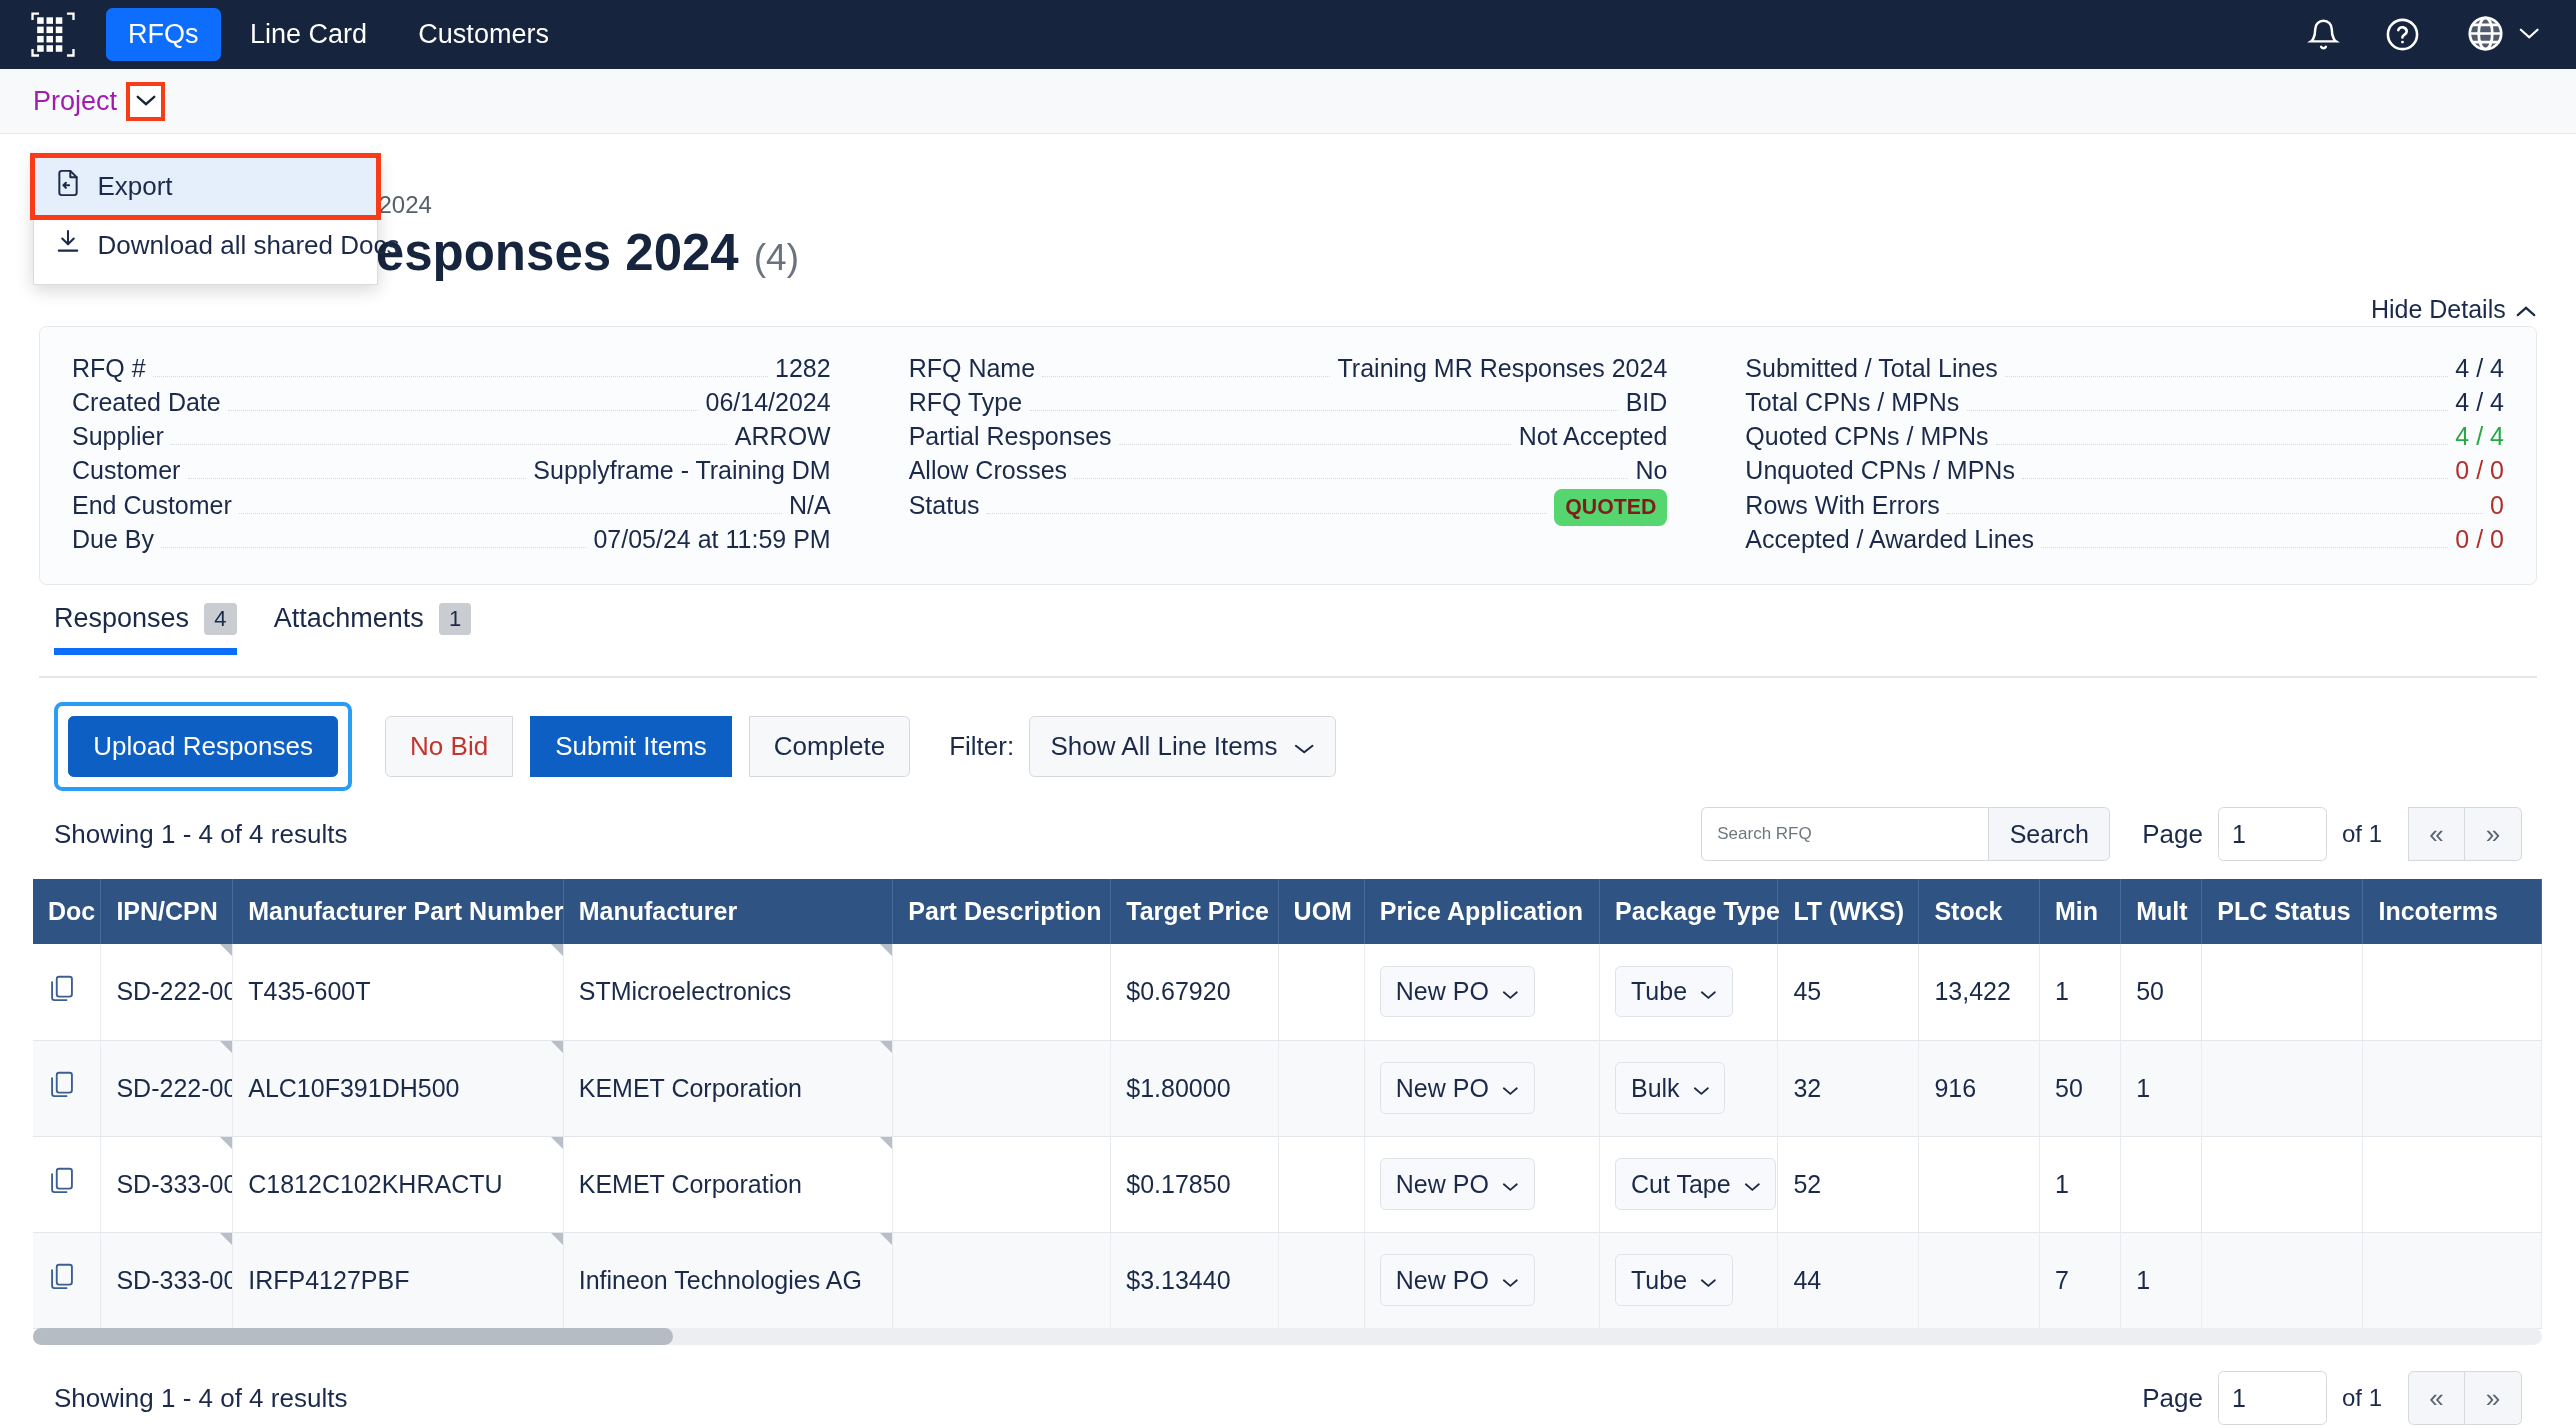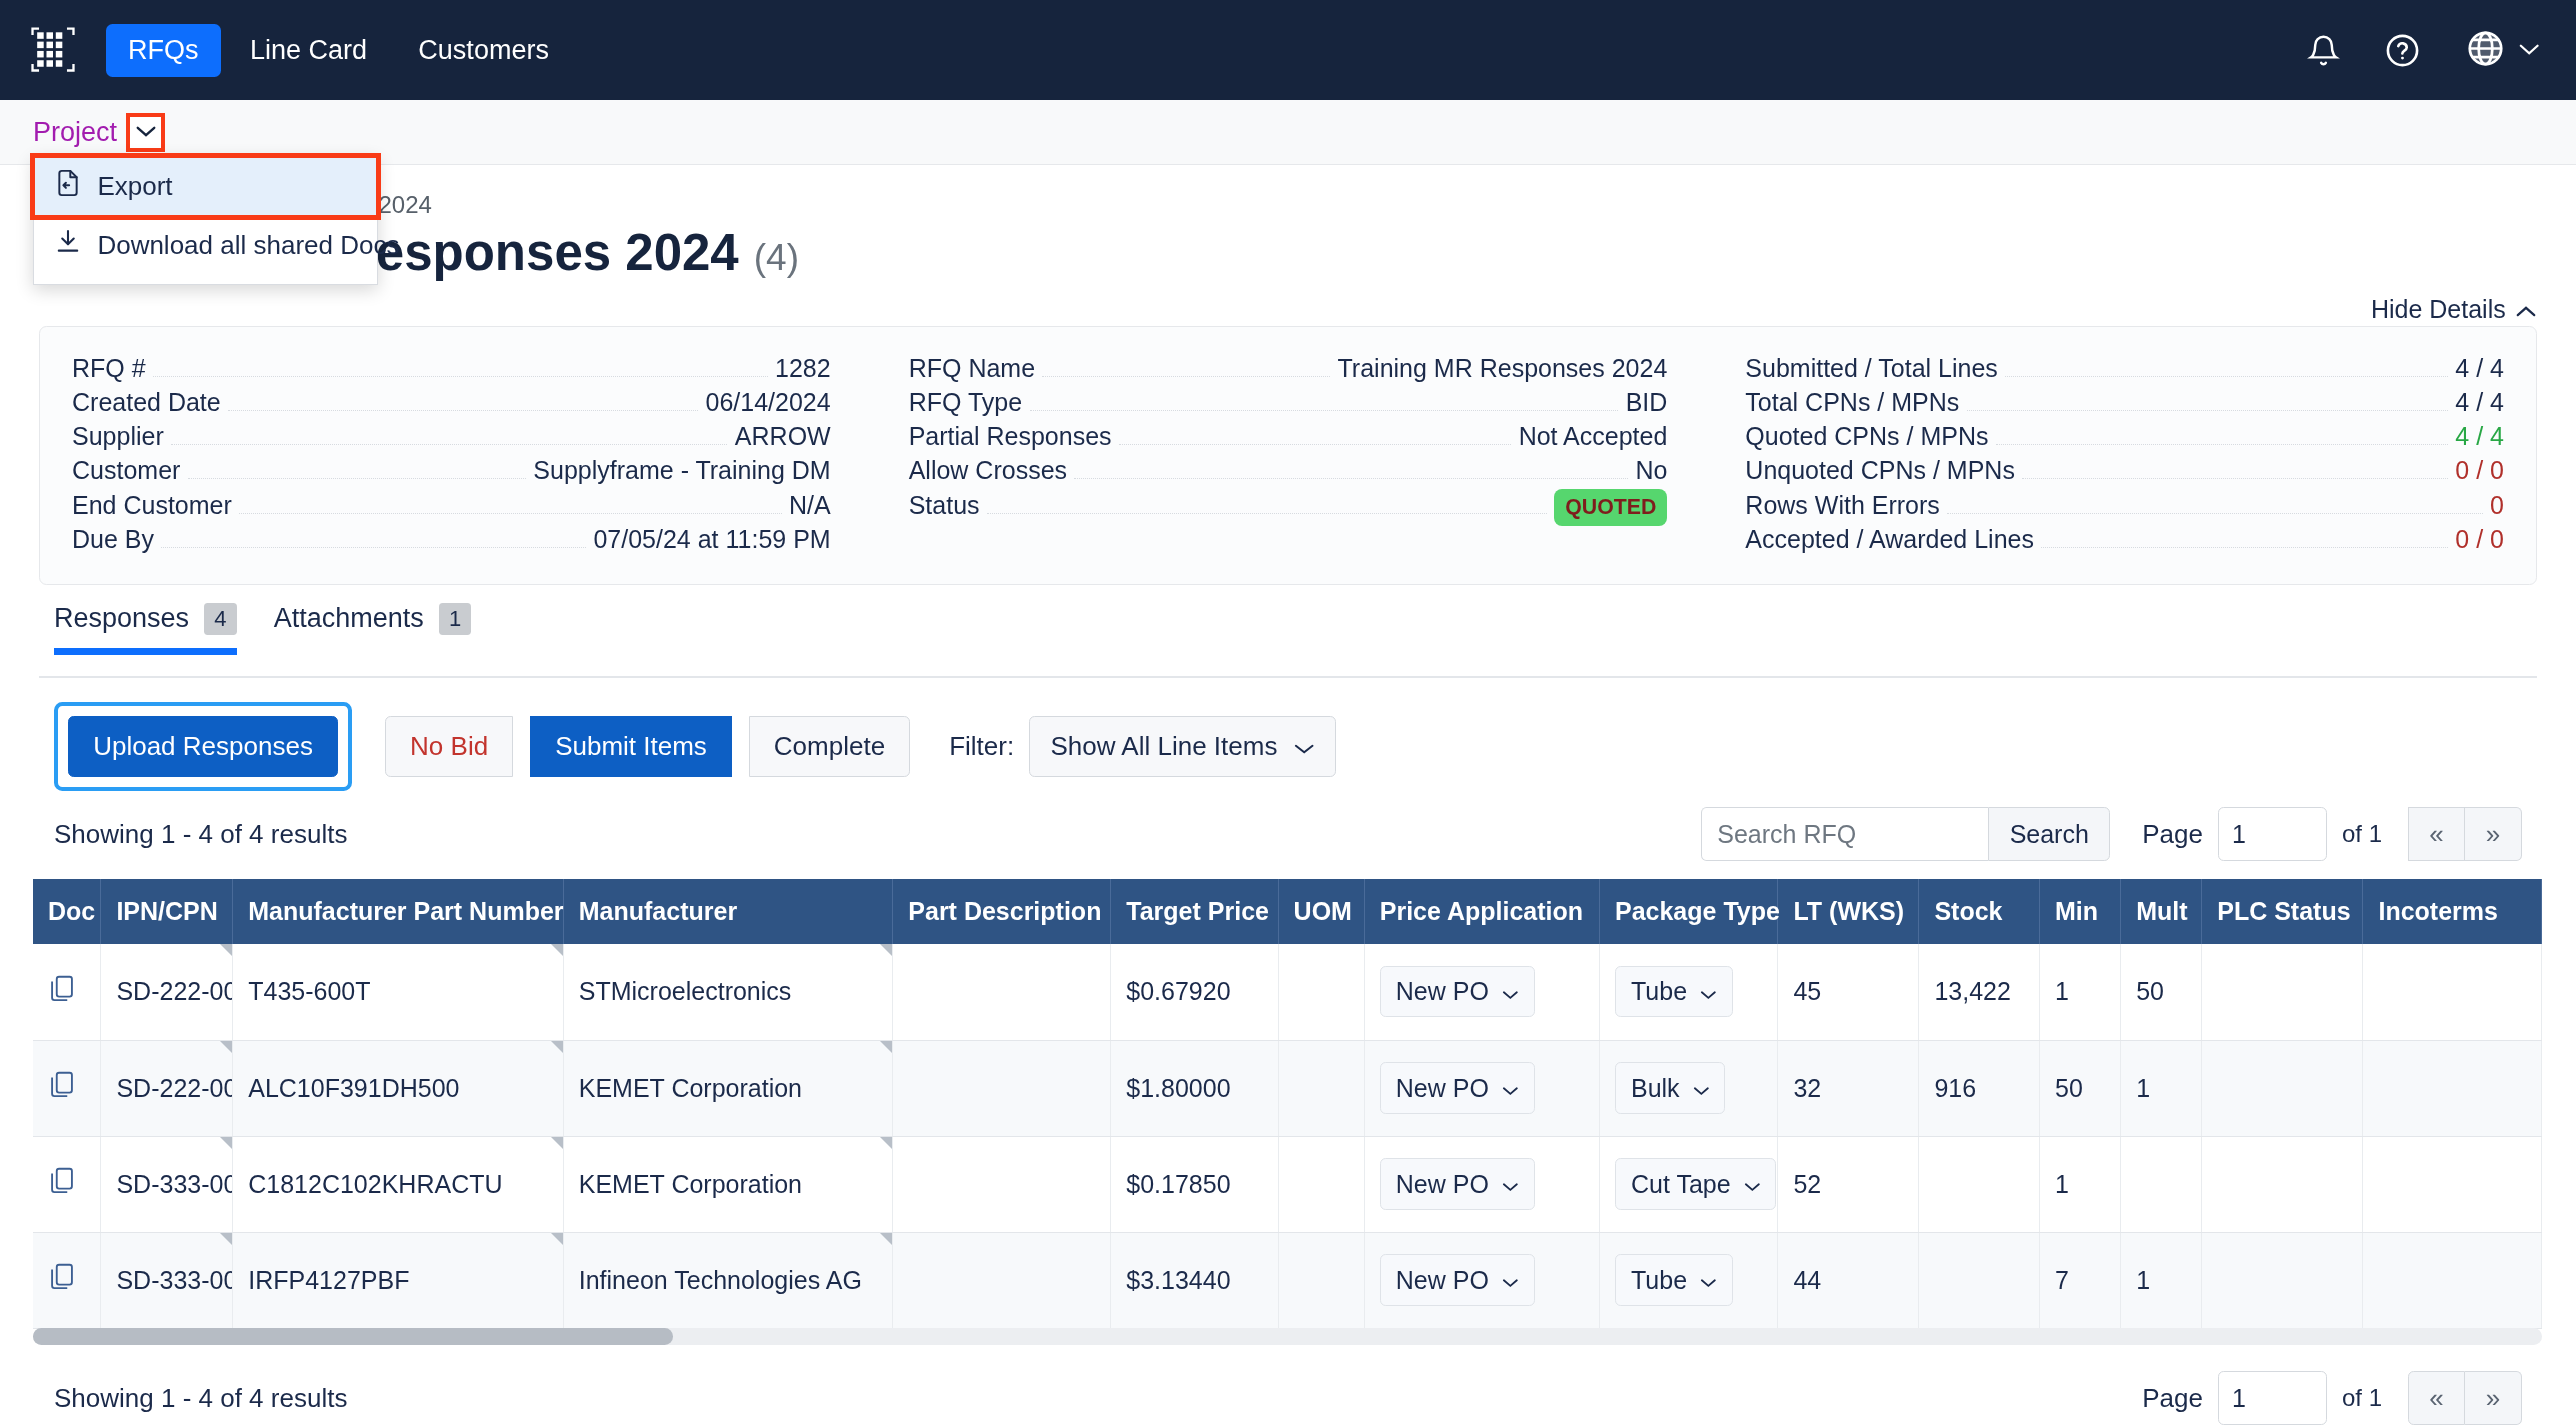--- a/index.html
+++ b/index.html
@@ -7,21 +7,21 @@
     width: 2576px; height: 1426px;
     font-family: "Liberation Sans", sans-serif;
     background: #ffffff;
     color: #1b2a4a;
     overflow: hidden;
   }
   .page { position: relative; width: 2576px; height: 1426px; }
 
   
   .navbar {
-    height: 100px;
+    height: 69px;
     background: #16243d;
     display: flex;
     align-items: center;
     padding: 0 37px 0 26px;
     position: relative;
     z-index: 5;
   }
   .logo-box { width: 54px; height: 54px; position: relative; margin-right: 26px; }
   .nav-links { display: flex; align-items: center; gap: 7.4px; }
   .nav-link {
@@ -221,21 +221,21 @@
     width: 2498px;
     display: flex; align-items: center;
     padding: 0 15px;
   }
   .results-text { font-size: 26px; color: #1b2a4a; }
   .results-right { margin-left: auto; display: flex; align-items: center; gap: 0; }
   .search-input {
     width: 287px; height: 54px;
     border: 0.9px solid #d5d9de; border-right: none;
     border-radius: 5.6px 0 0 5.6px;
-    font-size: 25px; padding: 0 15px;
+    font-size: 17px; padding: 0 15px;
     color: #1b2a4a; background: #ffffff;
     font-family: "Liberation Sans", sans-serif;
     outline: none;
   }
   .search-input::placeholder { color: #6e7781; }
   .search-btn {
     height: 54px;
     font-size: 25px; padding: 0 20.4px;
     border: 0.9px solid #d5d9de;
     background: #f4f6f9; color: #1b2a4a;

